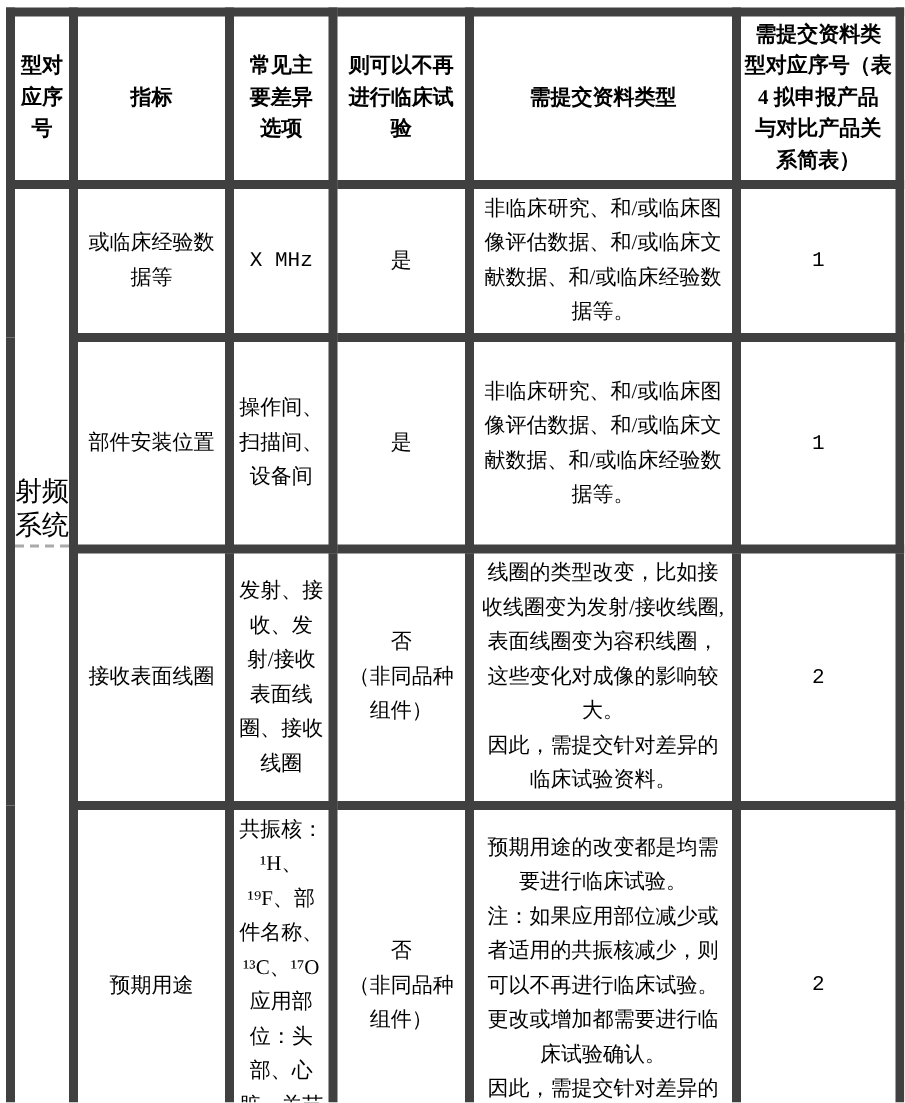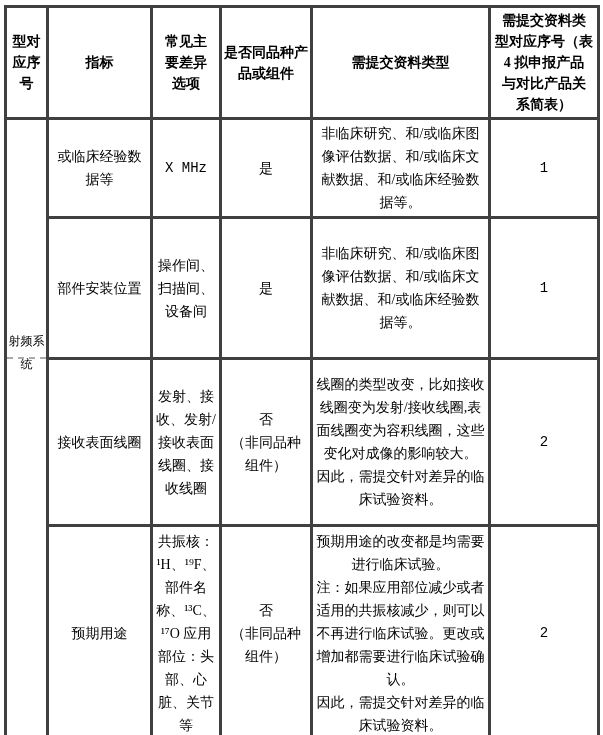--- a/index.html
+++ b/index.html
@@ -21,21 +21,21 @@
   table.doc-table {
     position: absolute;
     left: 4px;
     top: 5px;
     width: 593px;
     border-collapse: collapse;
     table-layout: fixed;
   }
   table.doc-table th,
   table.doc-table td {
-    border: 3px solid #404040;
+    border: 6px solid #404040;
     font-size: 14px;
     vertical-align: middle;
     text-align: center;
     white-space: pre-line;
     overflow: hidden;
     padding: 2px 3px;
   }
   table.doc-table th {
     font-weight: bold;
     line-height: 21px;
@@ -63,22 +63,21 @@
     position: relative;
     padding: 0;
   }
   .component-label {
     position: absolute;
     left: 0;
     right: 0;
     top: 190px;
     text-align: center;
     line-height: 23px;
-    font-size: 12px;
-    margin-top: 20px;
+    font-size: 18px;
   }
   .page-break-dash {
     position: absolute;
     left: 0;
     right: 0;
     top: 237px;
     border-top: 2px dashed #aaaaaa;
     height: 0;
   }
 </style>
@@ -95,21 +94,21 @@
       <col style="width:178px">
       <col style="width:109px">
     </colgroup>
     <thead>
       <tr class="r-header">
         <th>型对应序号</th>
         <th>指标</th>
         <th>常见主
 要差异
 选项</th>
-        <th>是否同品种产品或组件</th>
+        <th>则可以不再进行临床试验</th>
         <th>需提交资料类型</th>
         <th>需提交资料类
 型对应序号（表
 4 拟申报产品
 与对比产品关
 系简表）</th>
       </tr>
     </thead>
     <tbody>
       <tr class="r1">

